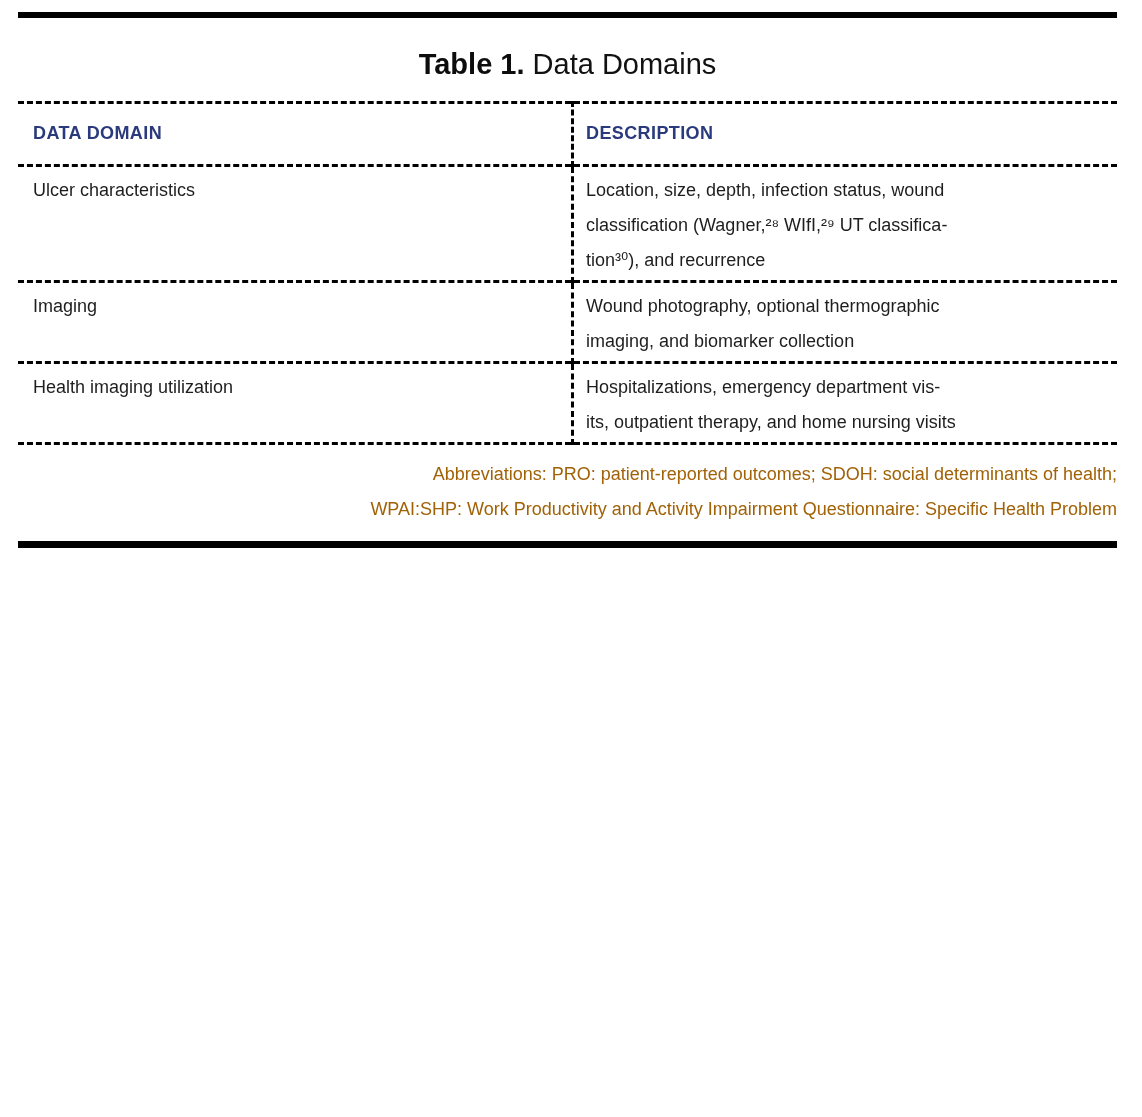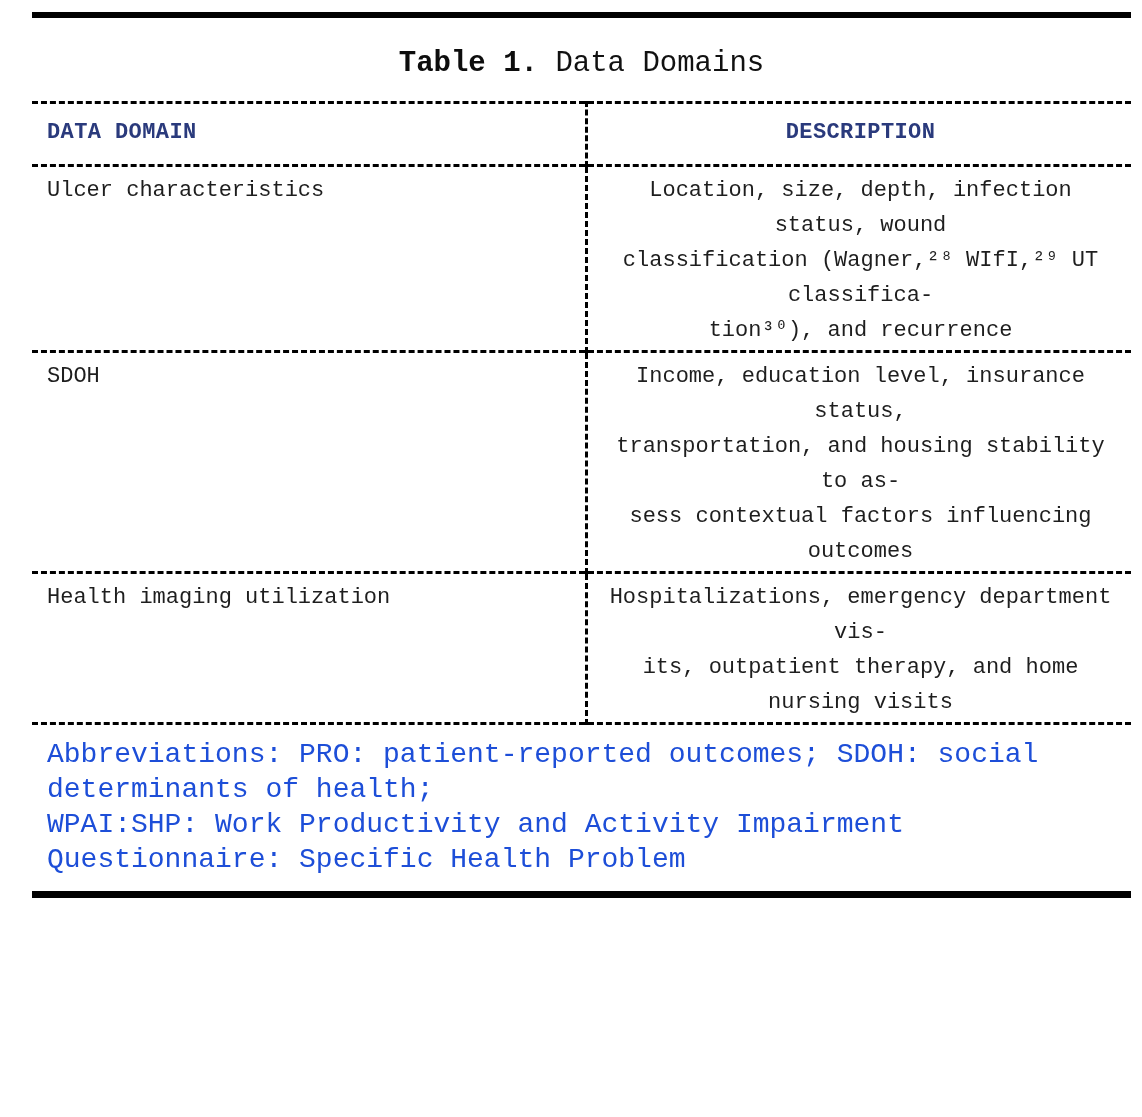--- a/index.html
+++ b/index.html
@@ -8,23 +8,22 @@
     background: #ffffff;
   }
   body {
     width: 1142px;
     height: 1117px;
     overflow: hidden;
     font-family: "Liberation Sans", "DejaVu Sans", sans-serif;
     color: #1e1e1e;
   }
   .content {
-    padding-left: 32px;
+    padding-left: 18px;
     width: 1099px;
-    font-family: Liberation Mono, monospace;
   }
   .rule {
     width: 1099px;
     background: #000000;
   }
   .rule-top {
     margin-top: 12px;
     height: 6px;
   }
   .rule-bottom {
@@ -52,52 +51,52 @@
   }
   table.domains tr {
     border-top: 3px dashed #000000;
   }
   table.domains thead tr {
     border-top: none;
   }
   th, td {
     text-align: left;
     vertical-align: top;
-    font-size: 22px;
+    font-size: 18px;
   }
   .col-domain {
     width: 524px;
     border-right: 3px dashed #000000;
     padding: 6px 14px 2px 15px;
   }
   .col-desc {
     padding: 6px 10px 2px 12px;
-    text-align: center;
   }
   th.col-domain, th.col-desc {
     padding-top: 16px;
     padding-bottom: 18px;
     font-weight: bold;
     letter-spacing: 0.4px;
     line-height: 26px;
   }
   td {
     line-height: 35px;
     color: #1e1e1e;
   }
   td.col-desc {
     white-space: pre-line;
   }
   .footnote {
     margin: 12px 0 0 15px;
     width: 1084px;
-    font-size: 28px;
+    font-size: 18px;
     line-height: 35px;
     white-space: pre-line;
-    color: #1d4ed8;
+    color: #a16207;
+    text-align: right;
   }
 </style>
 </head>
 <body>
 
 <div class="content">
 
   <div class="rule rule-top"></div>
 
   <div class="title">
@@ -113,24 +112,23 @@
       </tr>
     </thead>
     <tbody>
       <tr>
         <td class="col-domain">Ulcer characteristics</td>
         <td class="col-desc">Location, size, depth, infection status, wound
 classification (Wagner,²⁸ WIfI,²⁹ UT classifica-
 tion³⁰), and recurrence</td>
       </tr>
       <tr>
-        <td class="col-domain">SDOH</td>
-        <td class="col-desc">Income, education level, insurance status,
-transportation, and housing stability to as-
-sess contextual factors influencing outcomes</td>
+        <td class="col-domain">Imaging</td>
+        <td class="col-desc">Wound photography, optional thermographic
+imaging, and biomarker collection</td>
       </tr>
       <tr>
         <td class="col-domain">Health imaging utilization</td>
         <td class="col-desc">Hospitalizations, emergency department vis-
 its, outpatient therapy, and home nursing visits</td>
       </tr>
     </tbody>
   </table>
 
   <div class="footnote">Abbreviations: PRO: patient-reported outcomes; SDOH: social determinants of health;

